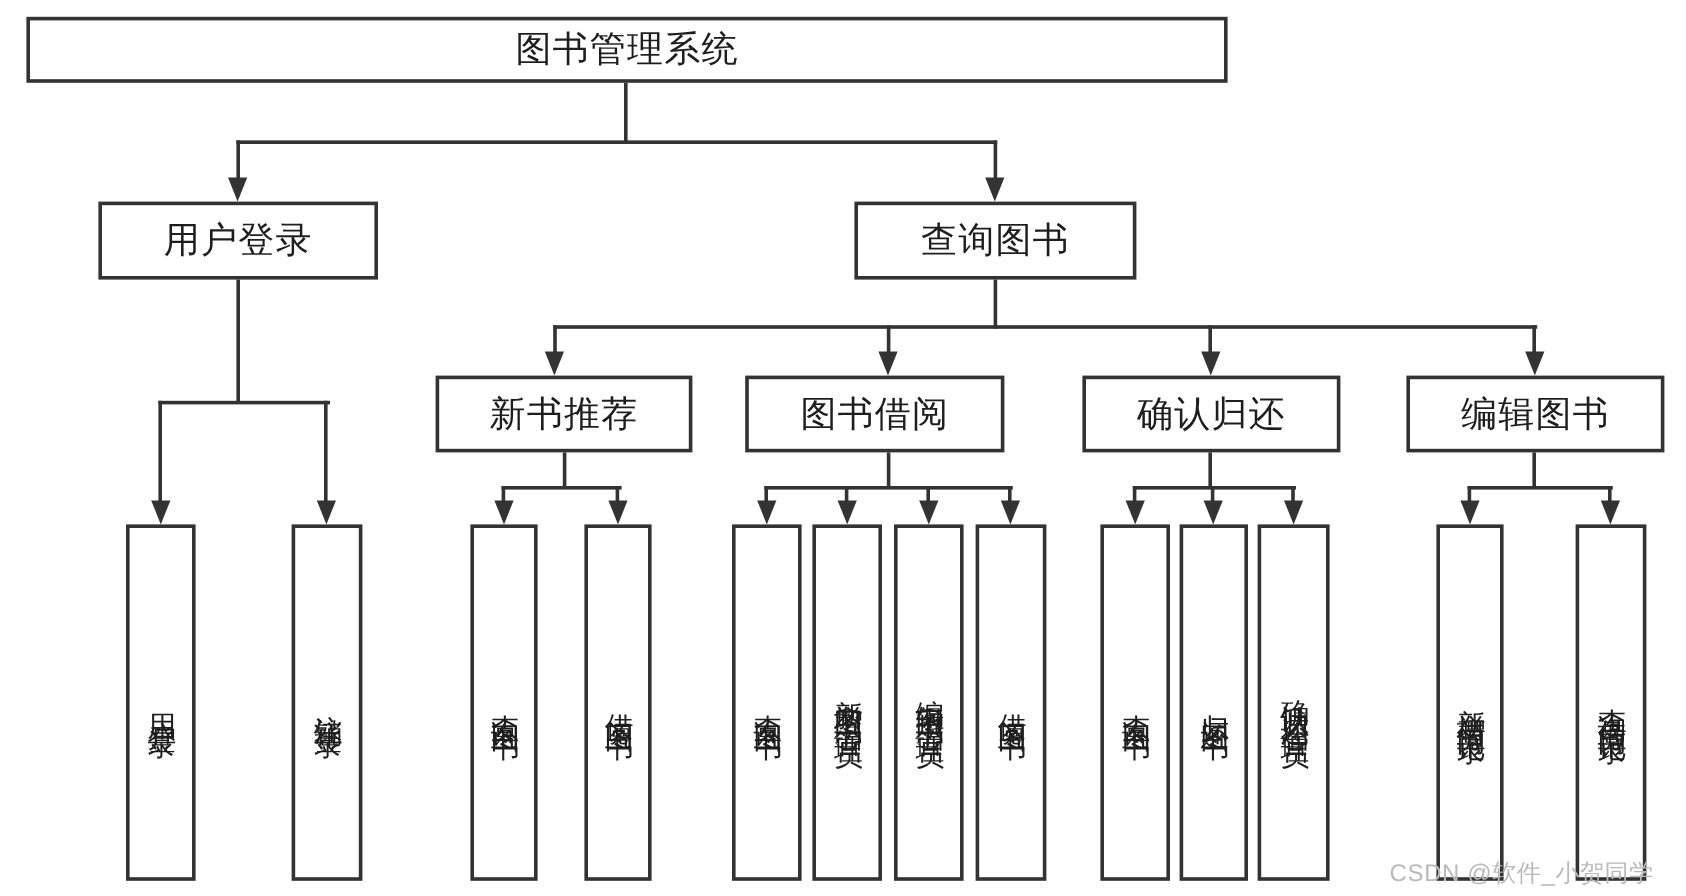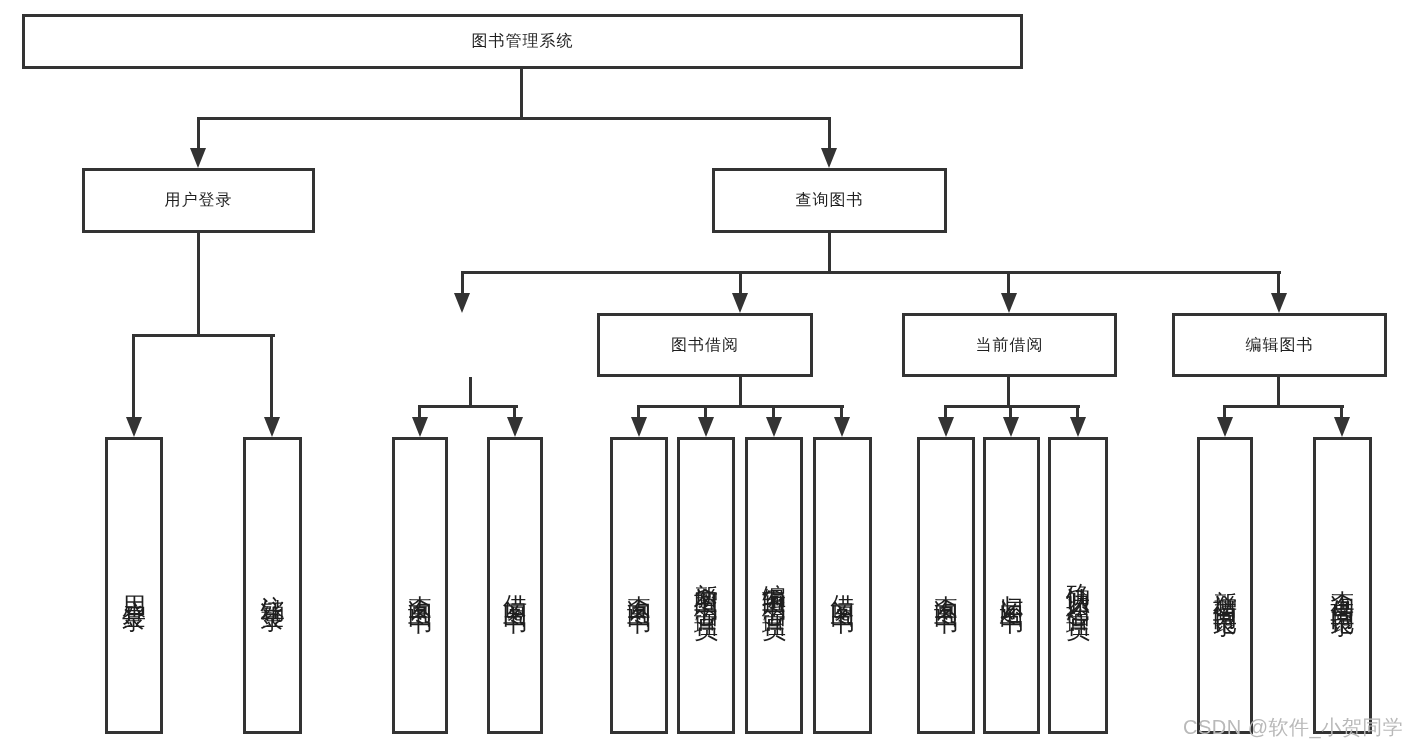--- a/index.html
+++ b/index.html
@@ -5,37 +5,37 @@
   :root { --line:#333333; --text:#1e1e1e; --bg:#ffffff; --wm:#b9b9b9; }
   html,body { margin:0; padding:0; background:var(--bg); }
   .canvas {
     position:relative; width:1405px; height:747px; background:var(--bg);
     font-family:"Liberation Sans","DejaVu Sans",sans-serif; color:var(--text);
     overflow:hidden;
   }
   .box {
     position:absolute; box-sizing:border-box; border:3px solid var(--line);
     background:#fff; display:flex; align-items:center; justify-content:center;
-    font-size:16px; letter-spacing:1px; color:var(--text);
+    font-size:30px; letter-spacing:1px; color:var(--text);
   }
   .vbox { position:absolute; box-sizing:border-box; border:3px solid var(--line); background:#fff; }
   .vbox .vtext {
     position:absolute; top:50%; left:50%; transform:translate(-50%,-50%);
     writing-mode:vertical-rl; text-orientation:mixed; white-space:nowrap;
     font-size:24px; letter-spacing:5px; color:var(--text);
   }
   .hline { position:absolute; height:3px; background:var(--line); }
   .vline { position:absolute; width:3px; background:var(--line); }
   .arrow {
     position:absolute; width:0; height:0;
     border-left:8px solid transparent; border-right:8px solid transparent;
     border-top:20px solid var(--line);
   }
   .watermark {
-    position:absolute; left:1183px; top:714px; font-size:20px;
+    position:absolute; left:1158px; top:714px; font-size:20px;
     color:var(--wm); z-index:10; letter-spacing:0.5px; white-space:nowrap;
   }
 </style>
 </head>
 <body>
 
 <div class="canvas">
 
   <div class="box" style="left:22px;top:14px;width:1001px;height:55px">
     <span>图书管理系统</span>
@@ -66,25 +66,28 @@
   <div class="hline" style="left:461px;top:271px;width:820px"></div>
   <div class="vline" style="left:461px;top:271px;height:24px"></div>
   <div class="arrow" style="left:454px;top:293px"></div>
   <div class="vline" style="left:739px;top:271px;height:24px"></div>
   <div class="arrow" style="left:732px;top:293px"></div>
   <div class="vline" style="left:1007px;top:271px;height:24px"></div>
   <div class="arrow" style="left:1001px;top:293px"></div>
   <div class="vline" style="left:1277px;top:271px;height:24px"></div>
   <div class="arrow" style="left:1271px;top:293px"></div>
 
-  <div class="box" style="left:597px;top:313px;width:216px;height:64px">
+  <div class="box" style="left:363px;top:313px;width:214px;height:64px">
+    <span>新书推荐</span>
+  </div>
+  <div class="box" style="left:621px;top:313px;width:216px;height:64px">
     <span>图书借阅</span>
   </div>
   <div class="box" style="left:902px;top:313px;width:215px;height:64px">
-    <span>当前借阅</span>
+    <span>确认归还</span>
   </div>
   <div class="box" style="left:1172px;top:313px;width:215px;height:64px">
     <span>编辑图书</span>
   </div>
 
   <div class="vline" style="left:469px;top:377px;height:30px"></div>
   <div class="vline" style="left:739px;top:377px;height:30px"></div>
   <div class="vline" style="left:1007px;top:377px;height:30px"></div>
   <div class="vline" style="left:1277px;top:377px;height:30px"></div>
 

